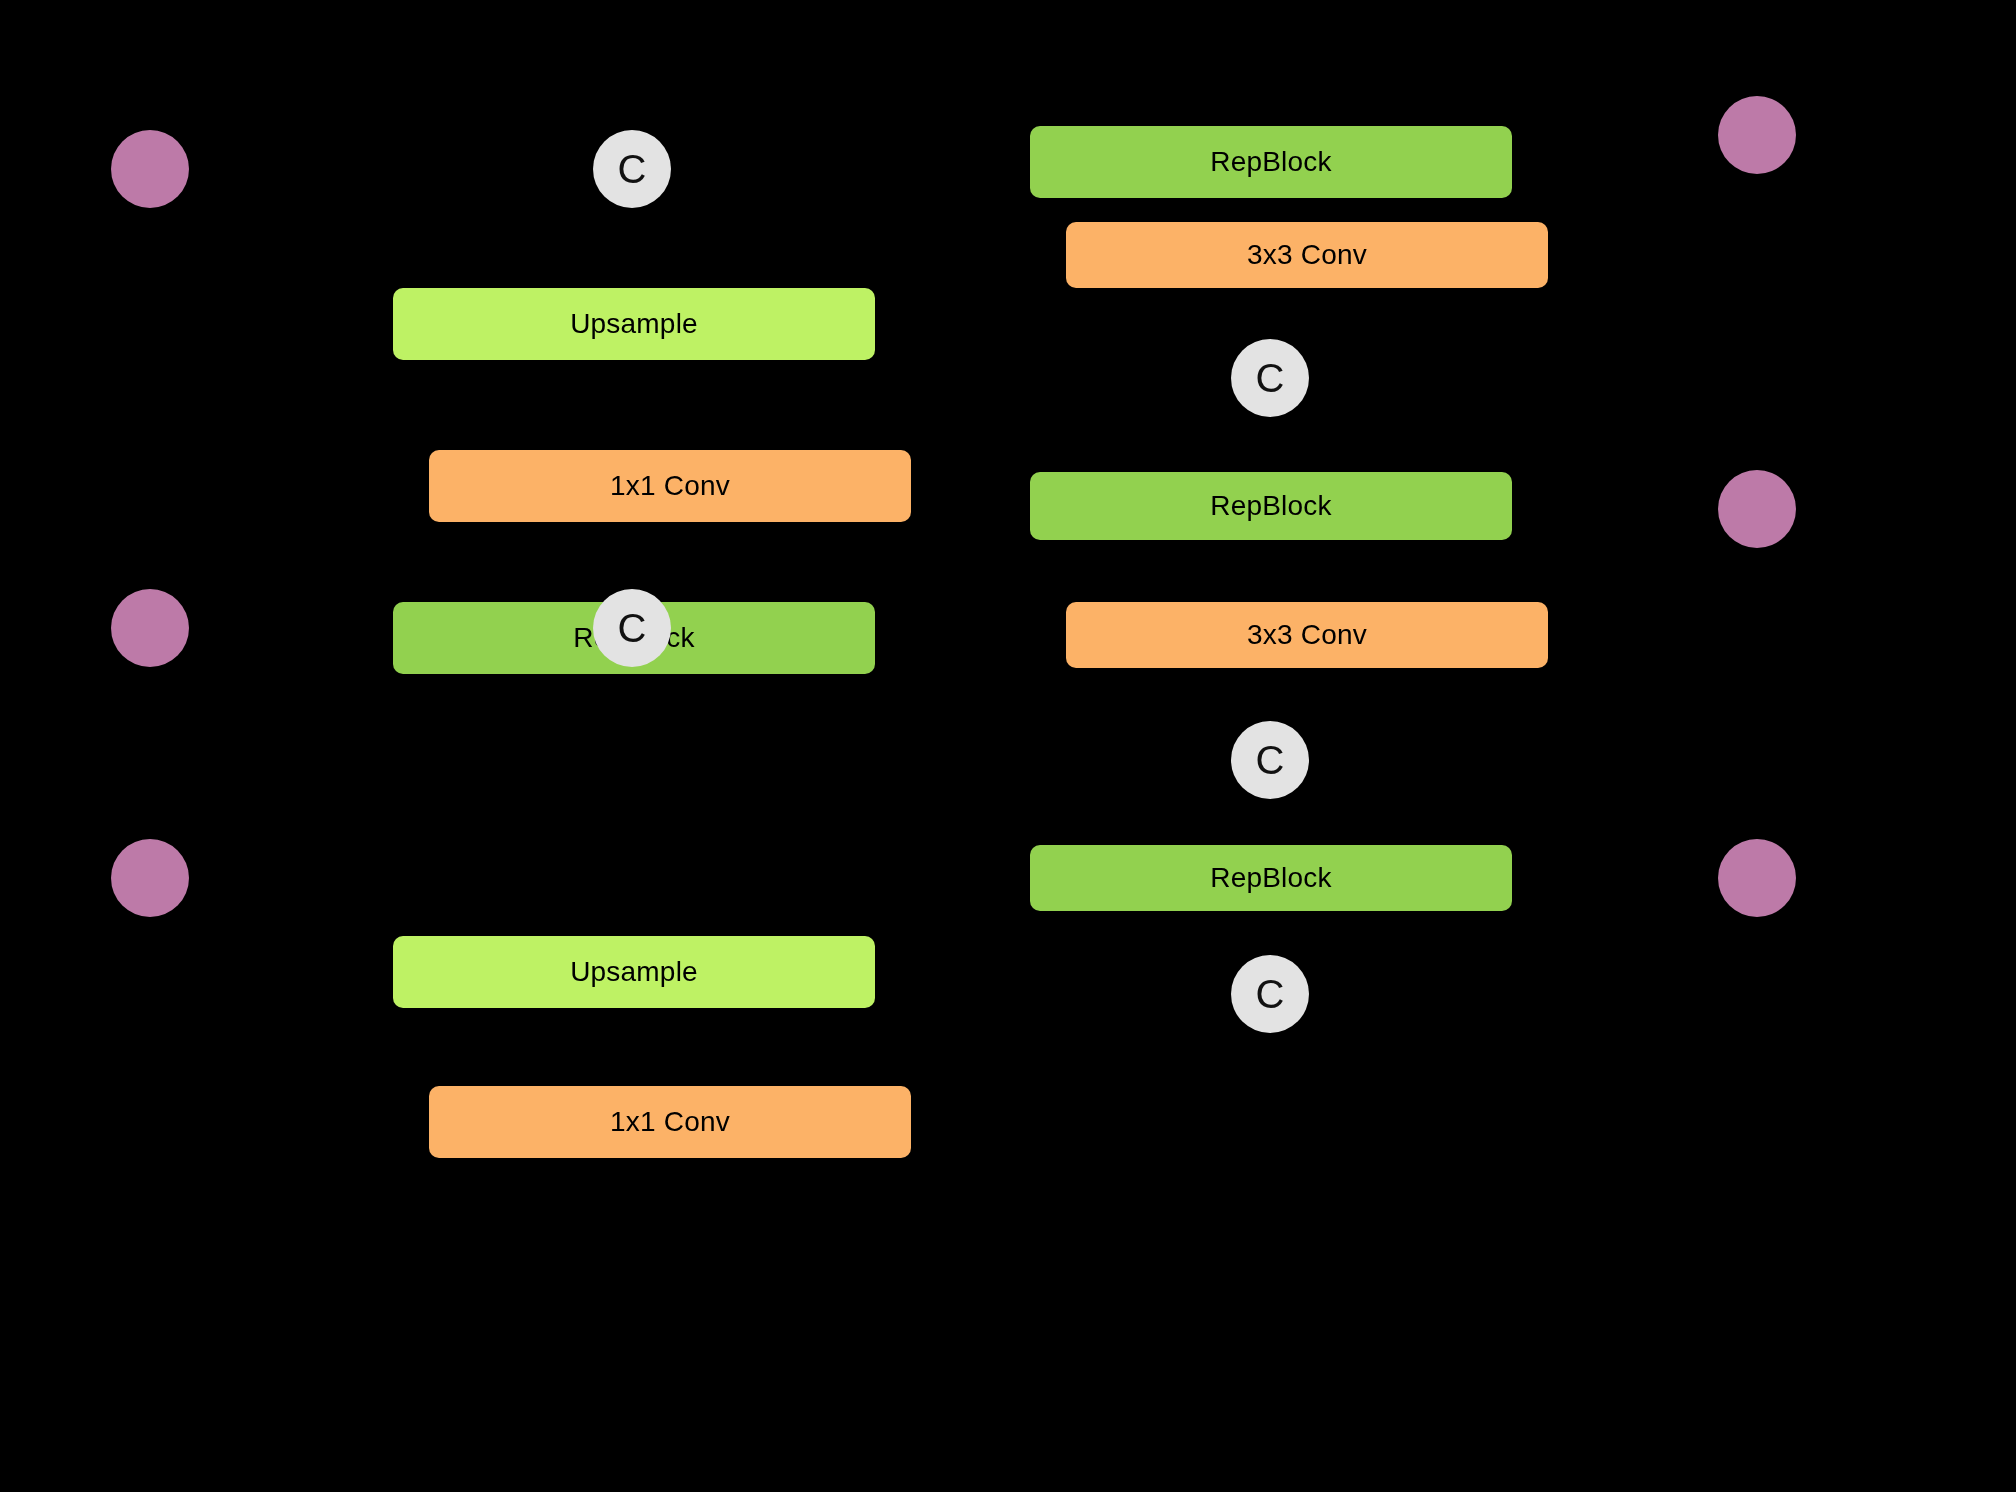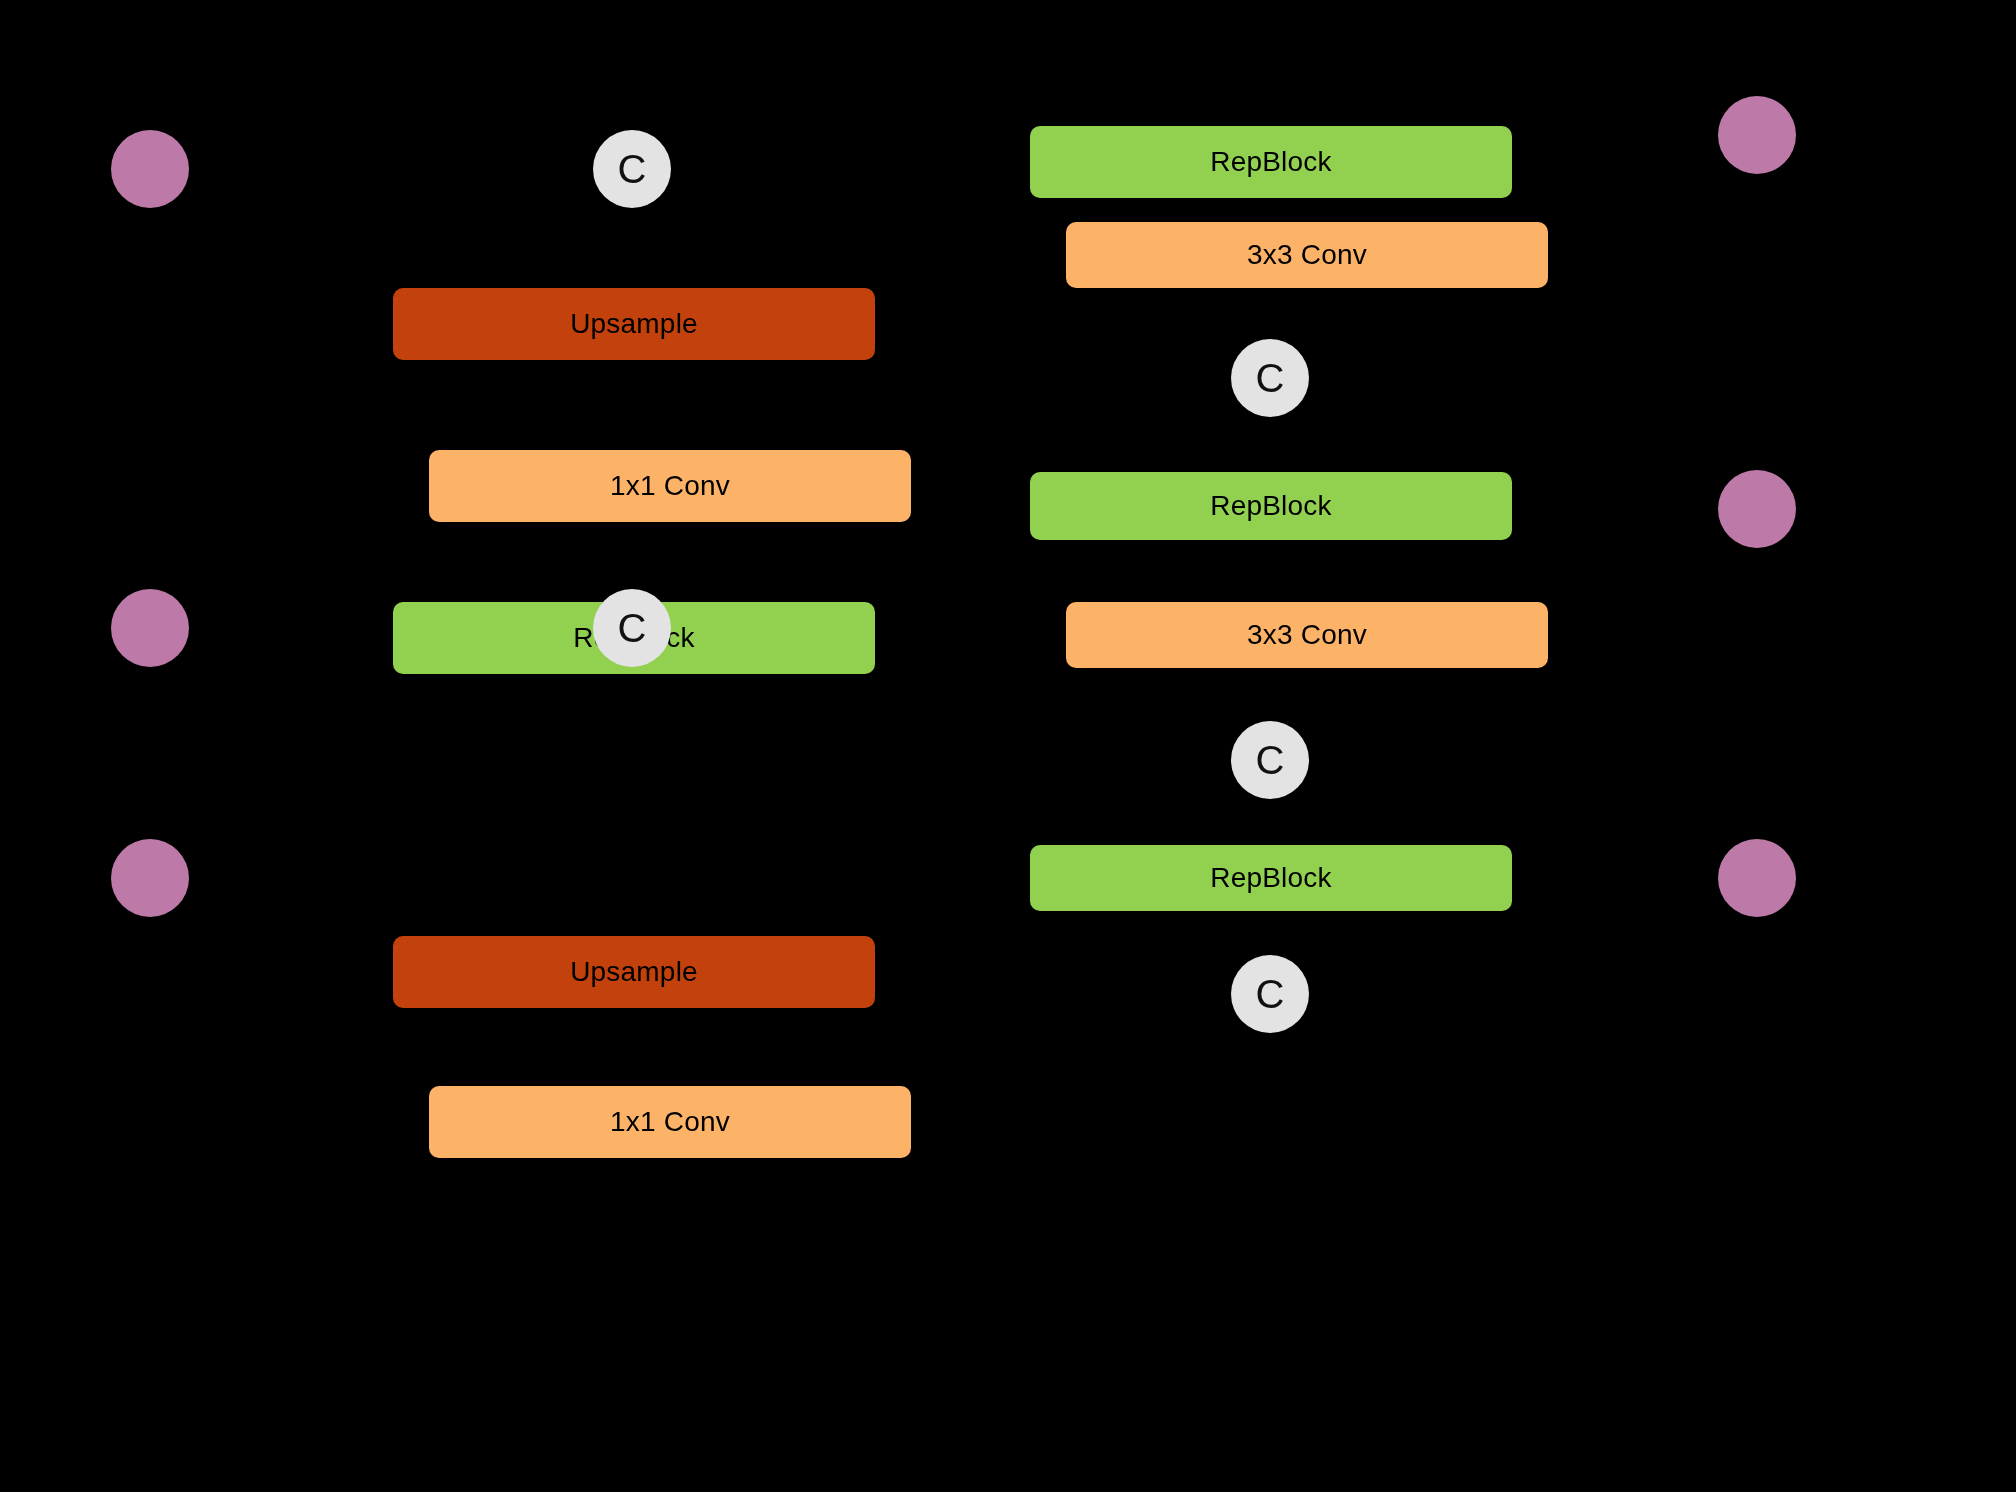--- a/index.html
+++ b/index.html
@@ -36,21 +36,21 @@
     color: #000000;
     font-size: 28px;
     font-weight: 400;
     letter-spacing: 0.2px;
     line-height: 1;
     white-space: nowrap;
     user-select: none;
   }
   .node-box.green  { background: #92d14f; }
   .node-box.orange { background: #fcb267; margin-left: 36px; }
-  .node-box.blue   { background: #c2410c; }
+  .node-box.blue   { background: #bef264; }
 
   
   .concat-circle {
     position: absolute;
     box-sizing: border-box;
     border-radius: 50%;
     background: #e3e3e3;
     display: flex;
     align-items: center;
     justify-content: center;

